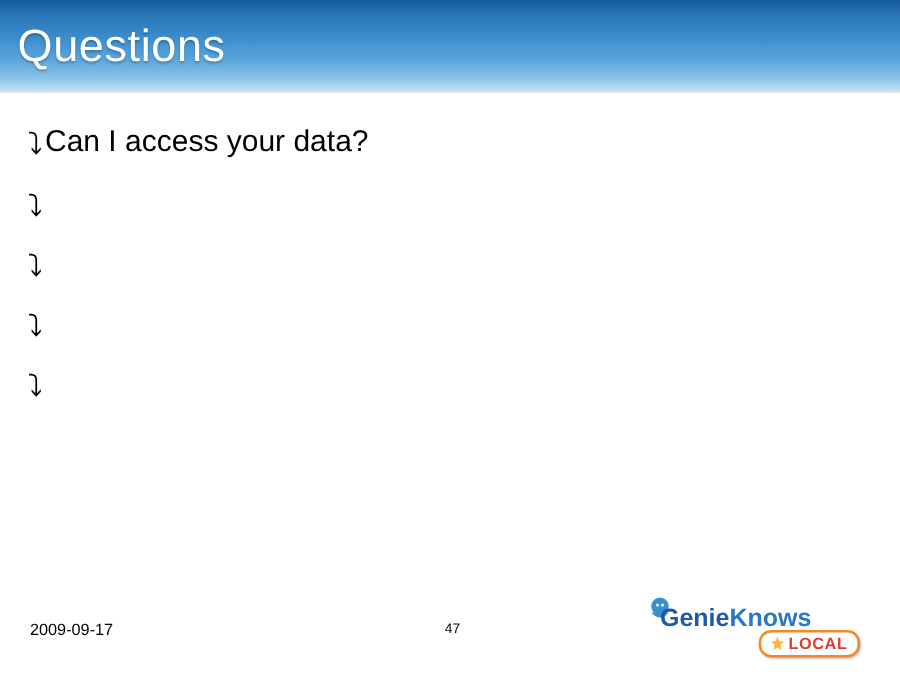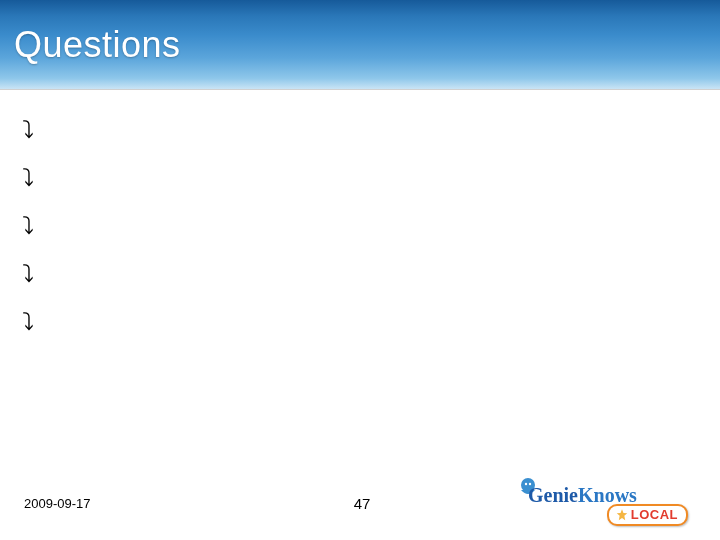--- a/index.html
+++ b/index.html
@@ -6,21 +6,21 @@
   body {
     width: 720px;
     height: 540px;
     background: #ffffff;
     font-family: Verdana, Geneva, sans-serif;
     position: relative;
     overflow: hidden;
   }
   .title-bar {
     width: 100%;
-    height: 90px;
+    height: 74px;
     background: linear-gradient(to bottom, #165a9a 0%, #2a77b8 18%, #3b8ccc 40%, #5ba5db 65%, #8ec7ea 88%, #c9e4f5 100%);
     display: flex;
     align-items: center;
     padding-left: 14px;
     border-bottom: 1px solid #d0d0d0;
   }
   .title-bar h1 {
     color: #ffffff;
     font-size: 36px;
     font-weight: 400;
@@ -56,38 +56,38 @@
     display: flex;
     align-items: center;
     justify-content: space-between;
     padding: 0 34px 4px 22px;
   }
   .footer-date {
     font-size: 13px;
     color: #000;
   }
   .footer-page {
-    font-size: 15px;
+    font-size: 11px;
     color: #000;
     position: absolute;
     left: 50%;
     transform: translateX(-50%);
   }
   .logo {
     display: flex;
     align-items: center;
     position: relative;
     height: 46px;
     width: 160px;
   }
   .logo-text {
     position: absolute;
     left: 0;
     top: 4px;
-    font-family: Liberation Serif, serif;
+    font-family: Liberation Sans, sans-serif;
     font-weight: 700;
     font-size: 20px;
   }
   .logo-text .g1 { color: #1e5aa8; }
   .logo-text .g2 { color: #2a77c4; }
   .logo-local {
     position: absolute;
     right: 0;
     bottom: 0;
     display: inline-flex;
@@ -118,20 +118,21 @@
 </head>
 <body>
 
 <div class="title-bar">
   <h1>Questions</h1>
 </div>
 
 <div class="content">
   <div class="bullet-item">
     <span class="bullet-glyph">⤵</span>
+    <span class="bullet-text">Can I access your data?</span>
   </div>
   <div class="bullet-item">
     <span class="bullet-glyph">⤵</span>
   </div>
   <div class="bullet-item">
     <span class="bullet-glyph">⤵</span>
   </div>
   <div class="bullet-item">
     <span class="bullet-glyph">⤵</span>
   </div>

